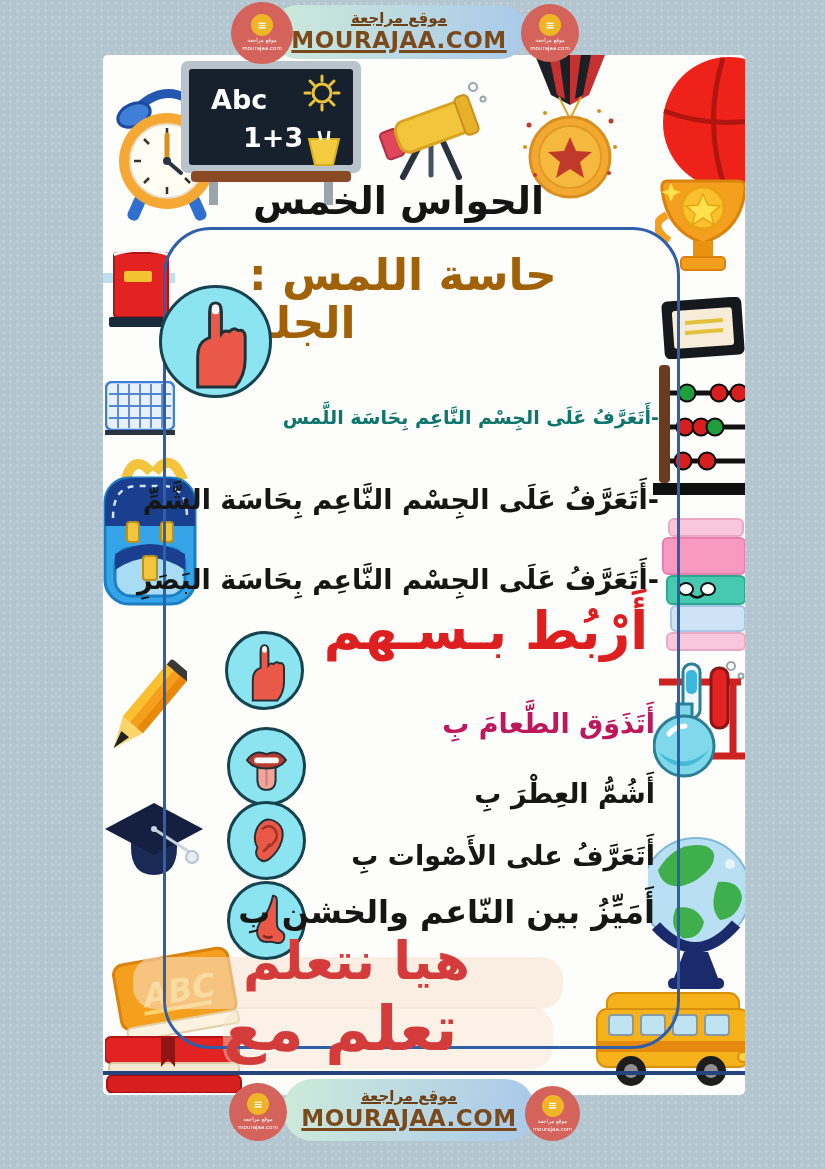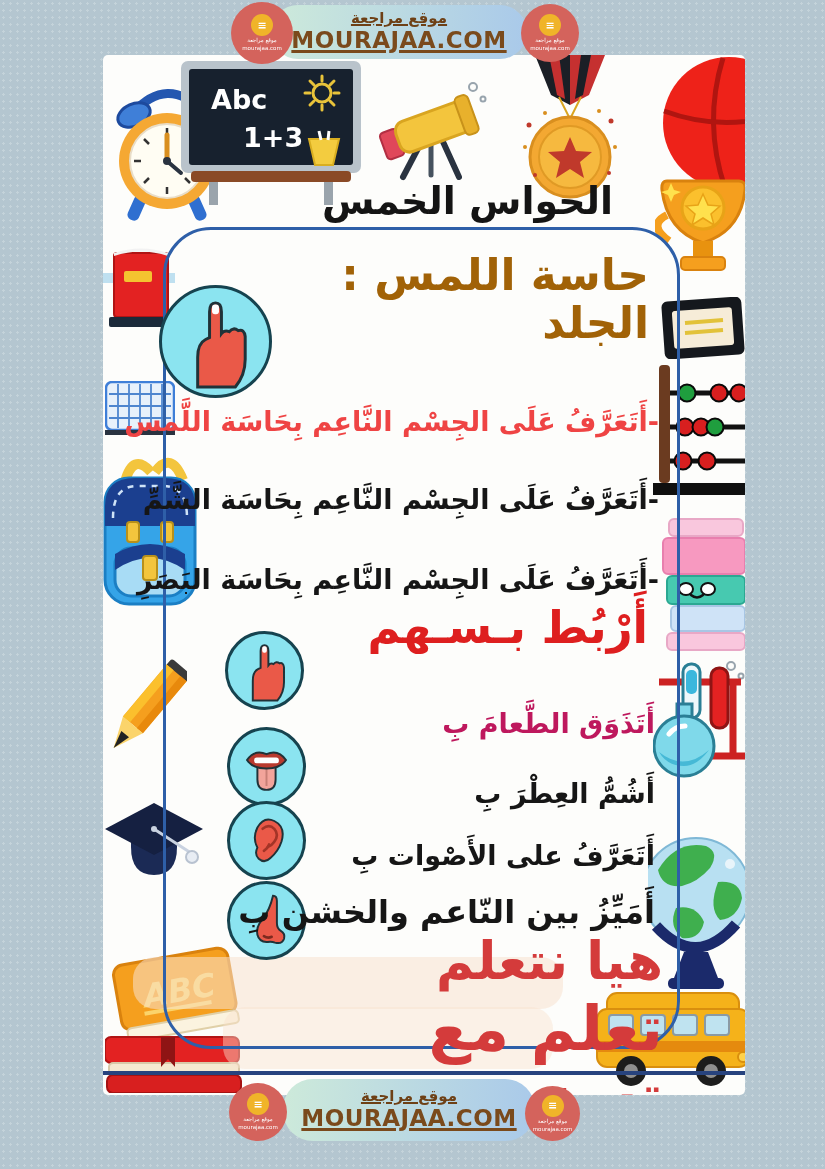--- a/index.html
+++ b/index.html
@@ -8,21 +8,21 @@
   .canvas::before{content:"";position:absolute;inset:0;
     background-image:radial-gradient(rgba(255,255,255,.22) 1px,transparent 1.3px);
     background-size:7px 7px;pointer-events:none}
   .page{position:absolute;left:103px;top:55px;width:642px;height:1040px;background:#fdfdfb;
     overflow:hidden;border-radius:5px}
   .abs{position:absolute}
   .deco{position:absolute}
   .deco svg,.sense svg{display:block;width:100%;height:100%}
   .card{border:3.5px solid #2e5fa8;border-radius:48px;box-sizing:border-box}
   .t{font-weight:bold;white-space:nowrap;direction:rtl;line-height:1.1}
-  .ctr{text-align:right;white-space:normal}
+  .ctr{text-align:left;white-space:normal}
   .sense{position:absolute;border-radius:50%;background:#8be4f0;border:3px solid #16434f;
     box-sizing:border-box;display:flex;align-items:center;justify-content:center;padding:4px}
   .pill{position:absolute;z-index:5;border-radius:30px;
     background:linear-gradient(95deg,#cdeada,#a9c9ea);
     display:flex;flex-direction:column;align-items:center;justify-content:center;line-height:1.2}
   .pill .ar{font-size:15px;font-weight:bold;color:#6e4015;text-decoration:underline;
     text-decoration-thickness:2px;direction:rtl}
   .pill .en{font-size:23px;font-weight:bold;color:#7a4a1c;text-decoration:underline;
     text-decoration-thickness:2.5px;letter-spacing:.5px}
   .badge{position:absolute;z-index:6;border-radius:50%;background:#d4635c;
@@ -357,25 +357,25 @@
 
     <div class="abs t ctr" style="left:146px;top:196px;width:400px;font-size:44px;color:#a16207">حاسة اللمس : الجلد</div>
 
     <div class="sense" style="left:56px;top:230px;width:113px;height:113px">
       <svg>
           <use href="#ic-hand"></use>
         </svg>
     </div>
 
 
-    <div class="abs t" style="right:86px;top:352px;font-size:27px;color:#ef4444">-أَتَعَرَّفُ عَلَى الجِسْم النَّاعِم بِحَاسَة اللَّمس</div>
+    <div class="abs t" style="right:86px;top:352px;font-size:19px;color:#0f766e">-أَتَعَرَّفُ عَلَى الجِسْم النَّاعِم بِحَاسَة اللَّمس</div>
     <div class="abs t" style="right:86px;top:510px;font-size:27px;color:#161616">-أَتَعَرَّفُ عَلَى الجِسْم النَّاعِم بِحَاسَة البَصَرِ</div>
     <div class="abs t" style="right:86px;top:430px;font-size:27px;color:#161616">-أَتَعَرَّفُ عَلَى الجِسْم النَّاعِم بِحَاسَة الشَّمِّ</div>
 
-    <div class="abs t" style="right:97px;top:548px;font-size:45px;color:#de1f1f">أَرْبُط بـسـهم</div>
+    <div class="abs t" style="right:97px;top:548px;font-size:52px;color:#de1f1f">أَرْبُط بـسـهم</div>
 
     <div class="sense" style="left:122px;top:576px;width:79px;height:79px">
       <svg>
           <use href="#ic-hand"></use>
         </svg>
     </div>
     <div class="sense" style="left:124px;top:672px;width:79px;height:79px">
       <svg>
           <use href="#ic-tongue"></use>
         </svg>

